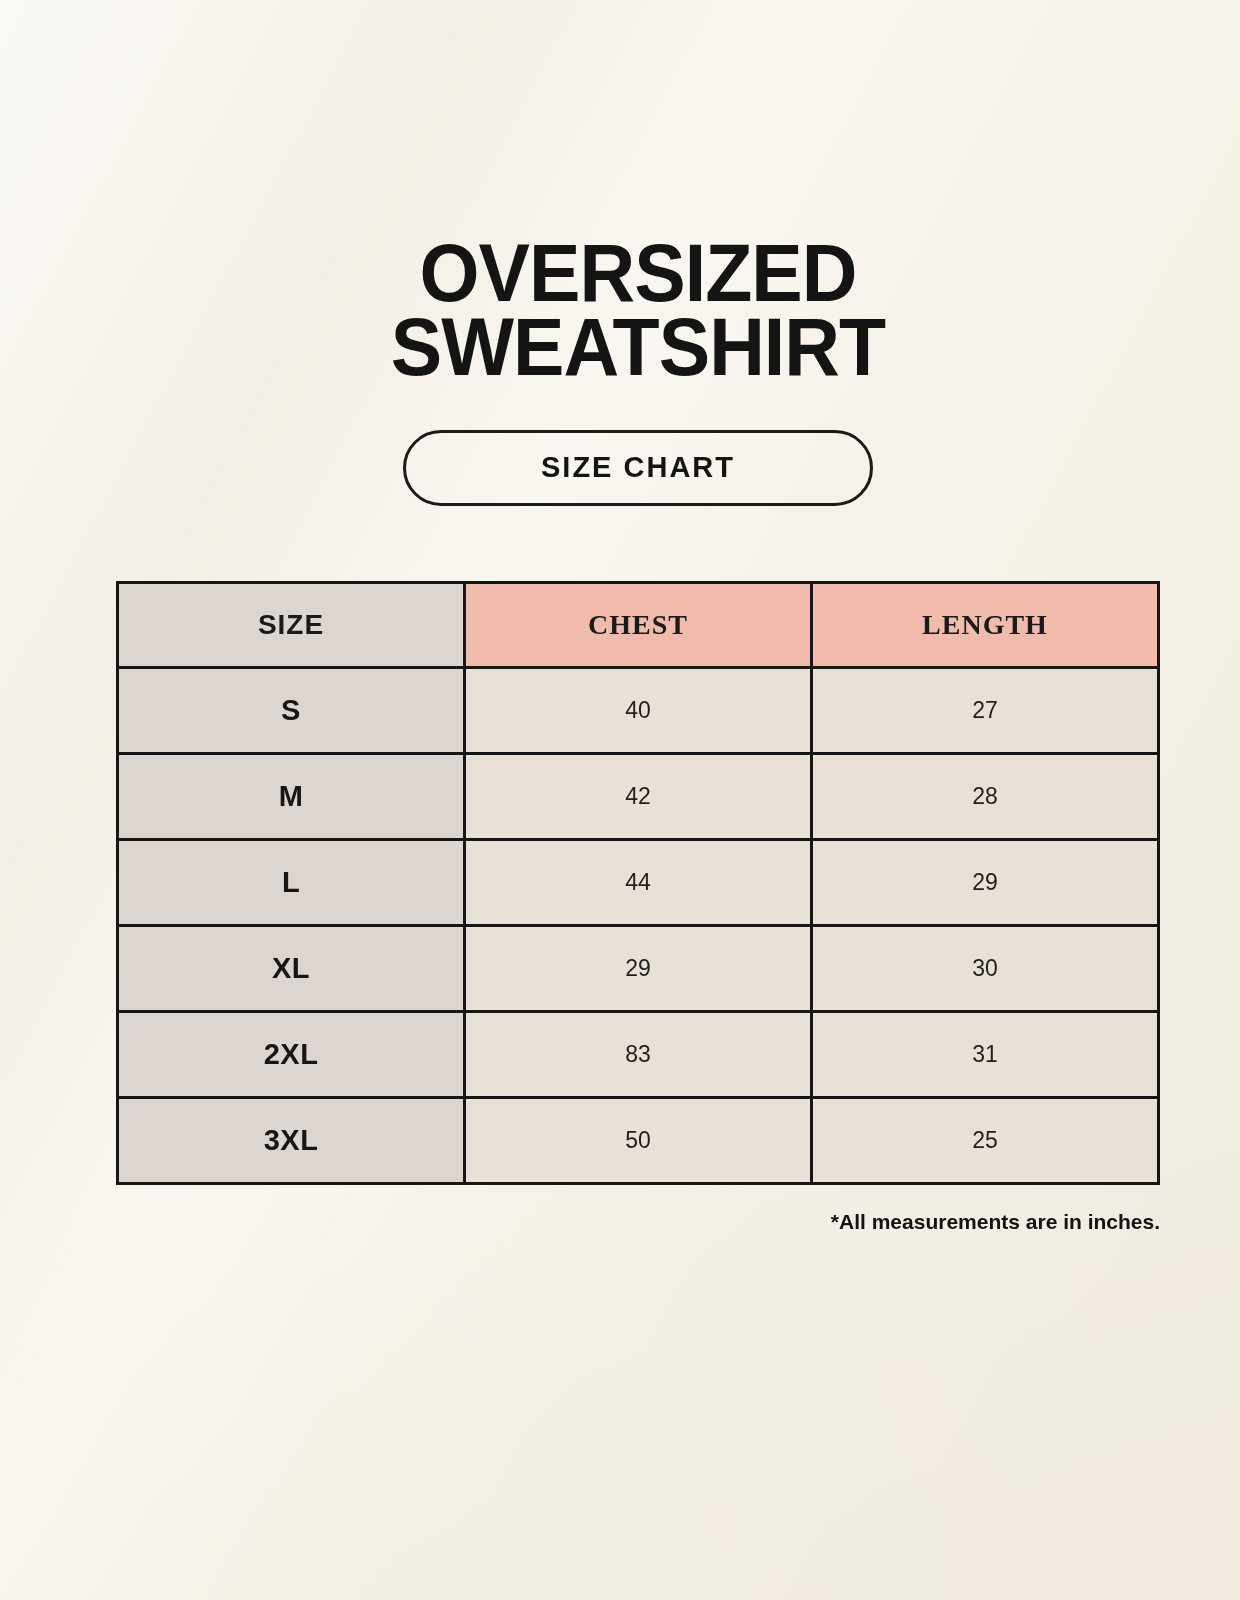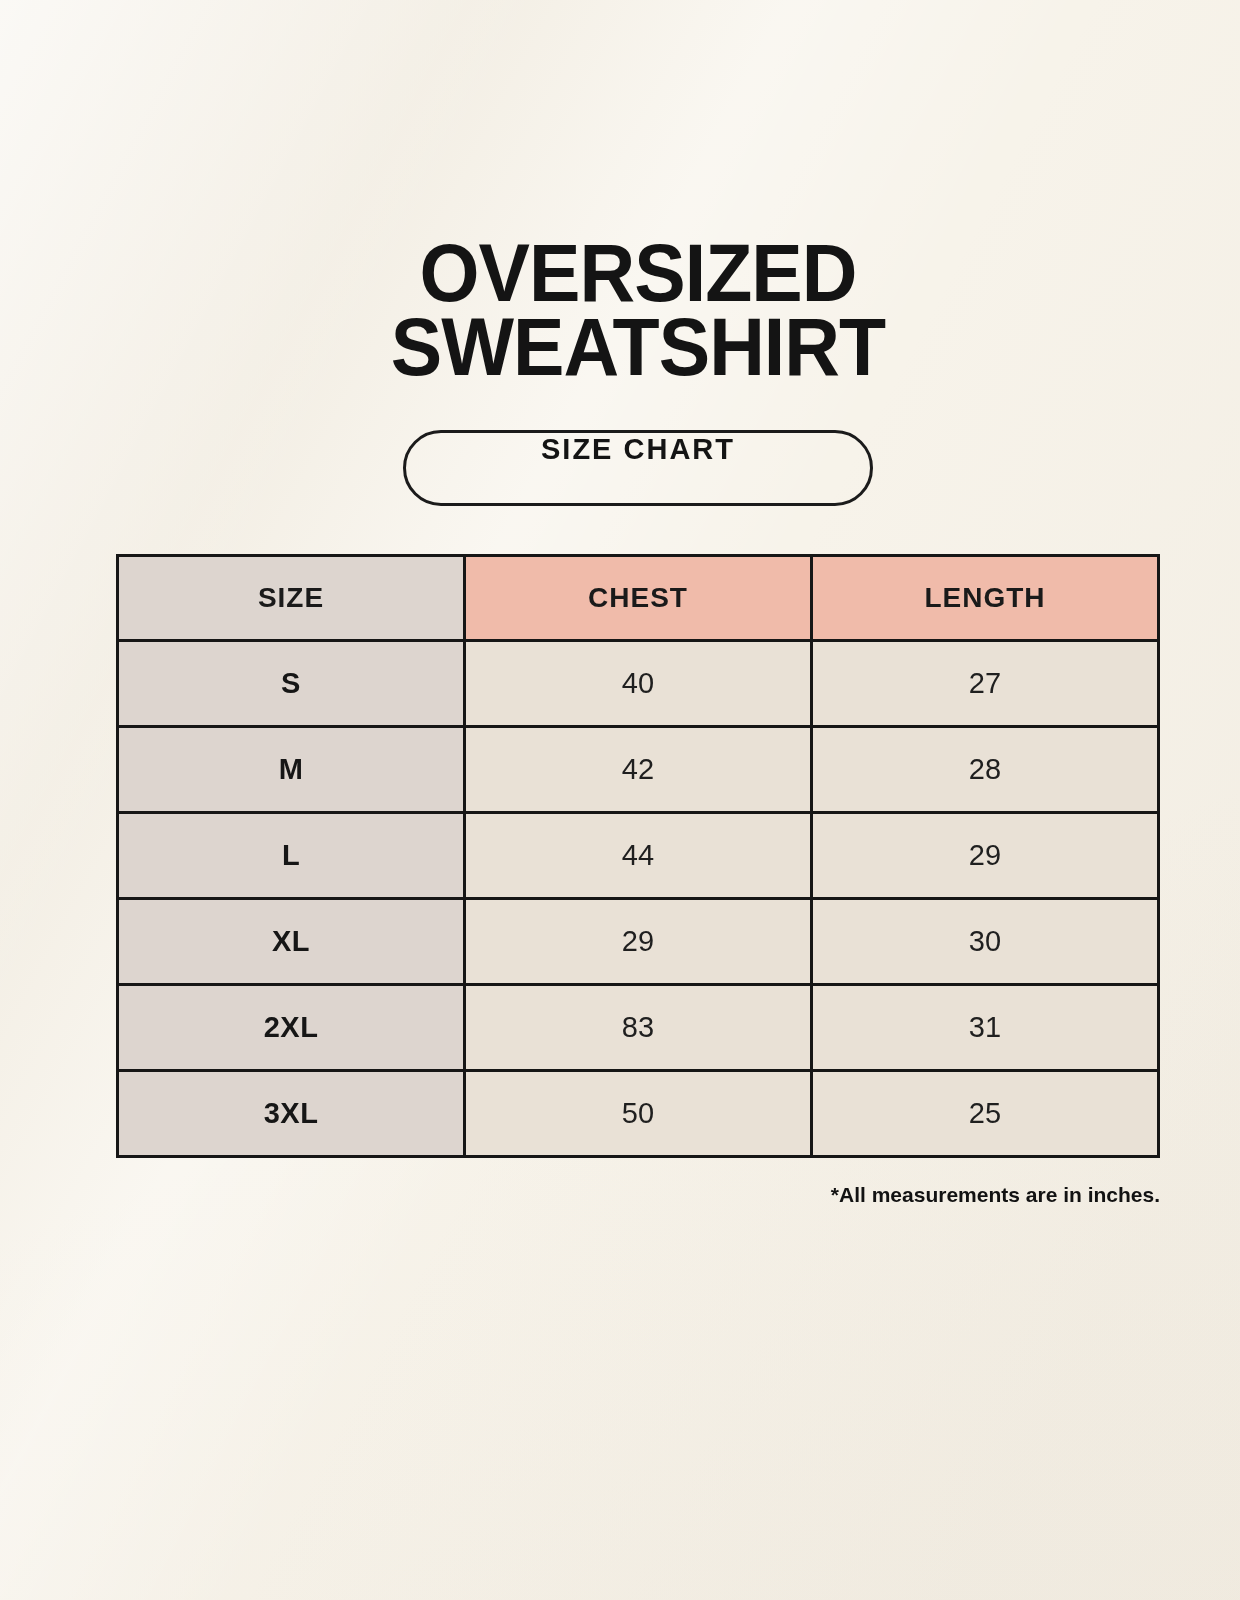--- a/index.html
+++ b/index.html
@@ -37,56 +37,57 @@
   }
   .title-line { display: block; }
 
   .pill {
     width: 470px;
     height: 76px;
     margin: 46px auto 0 auto;
     border: 3px solid #1b1b1b;
     border-radius: 40px;
     display: flex;
+    align-items: center;
     justify-content: center;
     cursor: pointer;
     background: transparent;
   }
   .pill-label {
     font-size: 29px;
     font-weight: 700;
     letter-spacing: 2px;
     color: #141414;
   }
 
   table.size-table {
     width: 1044px;
-    margin: 48px auto 0 auto;
+    margin: 75px auto 0 auto;
     border-collapse: collapse;
     table-layout: fixed;
   }
   .size-table th,
   .size-table td {
     border: 3px solid #161616;
     text-align: center;
     vertical-align: middle;
     padding: 0;
   }
   .size-table th {
     height: 85px;
     font-size: 28px;
     font-weight: 700;
     letter-spacing: 1px;
     color: #1a1a1a;
   }
   .size-table th.size-col { background: var(--label_bg, #ddd5cf); }
-  .size-table th.measure-col { background: var(--accent_bg, #f0bbaa); }
+  .size-table th.measure-col { background: var(--accent_bg, #f0bbaa); font-family: Liberation Serif, serif; }
   .size-table td {
     height: 86px;
-    font-size: 29px;
+    font-size: 23px;
     font-weight: 400;
     background: var(--cell_bg, #e9e1d6);
     color: #1f1f1f;
   }
   .size-table td.row-label {
     background: var(--label_bg, #ddd5cf);
     font-size: 29px;
     font-weight: 700;
     letter-spacing: 0.5px;
     color: #161616;

